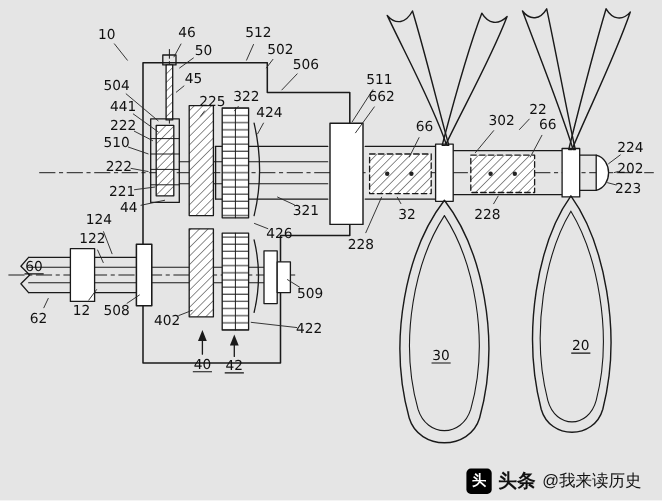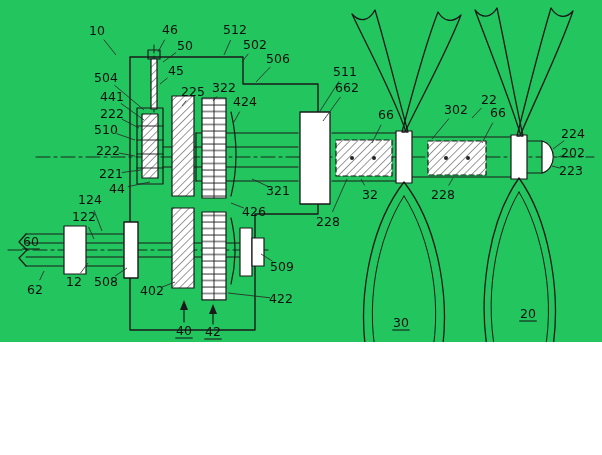--- a/index.html
+++ b/index.html
@@ -1,17 +1,17 @@
 <!DOCTYPE html>
 <html><head>
 <meta charset="utf-8">
 <style>
   html,body{margin:0;padding:0;background:#fff;}
   .stage{
-    position:relative;width:602px;height:342px;background:#22c55e;
+    position:relative;width:602px;height:455px;background:#e5e5e5;
     font-family:"Liberation Sans",sans-serif;overflow:hidden;
   }
   svg{position:absolute;left:0;top:0;}
   text.ref{
     font-family:"DejaVu Sans",sans-serif;
     font-size:12.5px;font-weight:500;fill:#111;text-anchor:middle;
   }
   .wm{
     position:absolute;left:424px;top:424px;height:26px;
     display:flex;align-items:center;gap:6px;color:#111;
@@ -239,14 +239,15 @@
         <text x="401" y="327" class="ref">30</text>
         <line x1="392.3" x2="409.7" y1="330" y2="330" stroke="#111" stroke-width="1"></line>
         <text x="528" y="318" class="ref">20</text>
         <line x1="519.3" x2="536.7" y1="321" y2="321" stroke="#111" stroke-width="1"></line>
       </g>
   </svg>
 
   <div class="wm">
     <div class="wm-logo">头</div>
     <span class="wm-brand">头条</span>
+    <span class="wm-handle">@我来读历史</span>
   </div>
 </div>
 
 </body></html>

